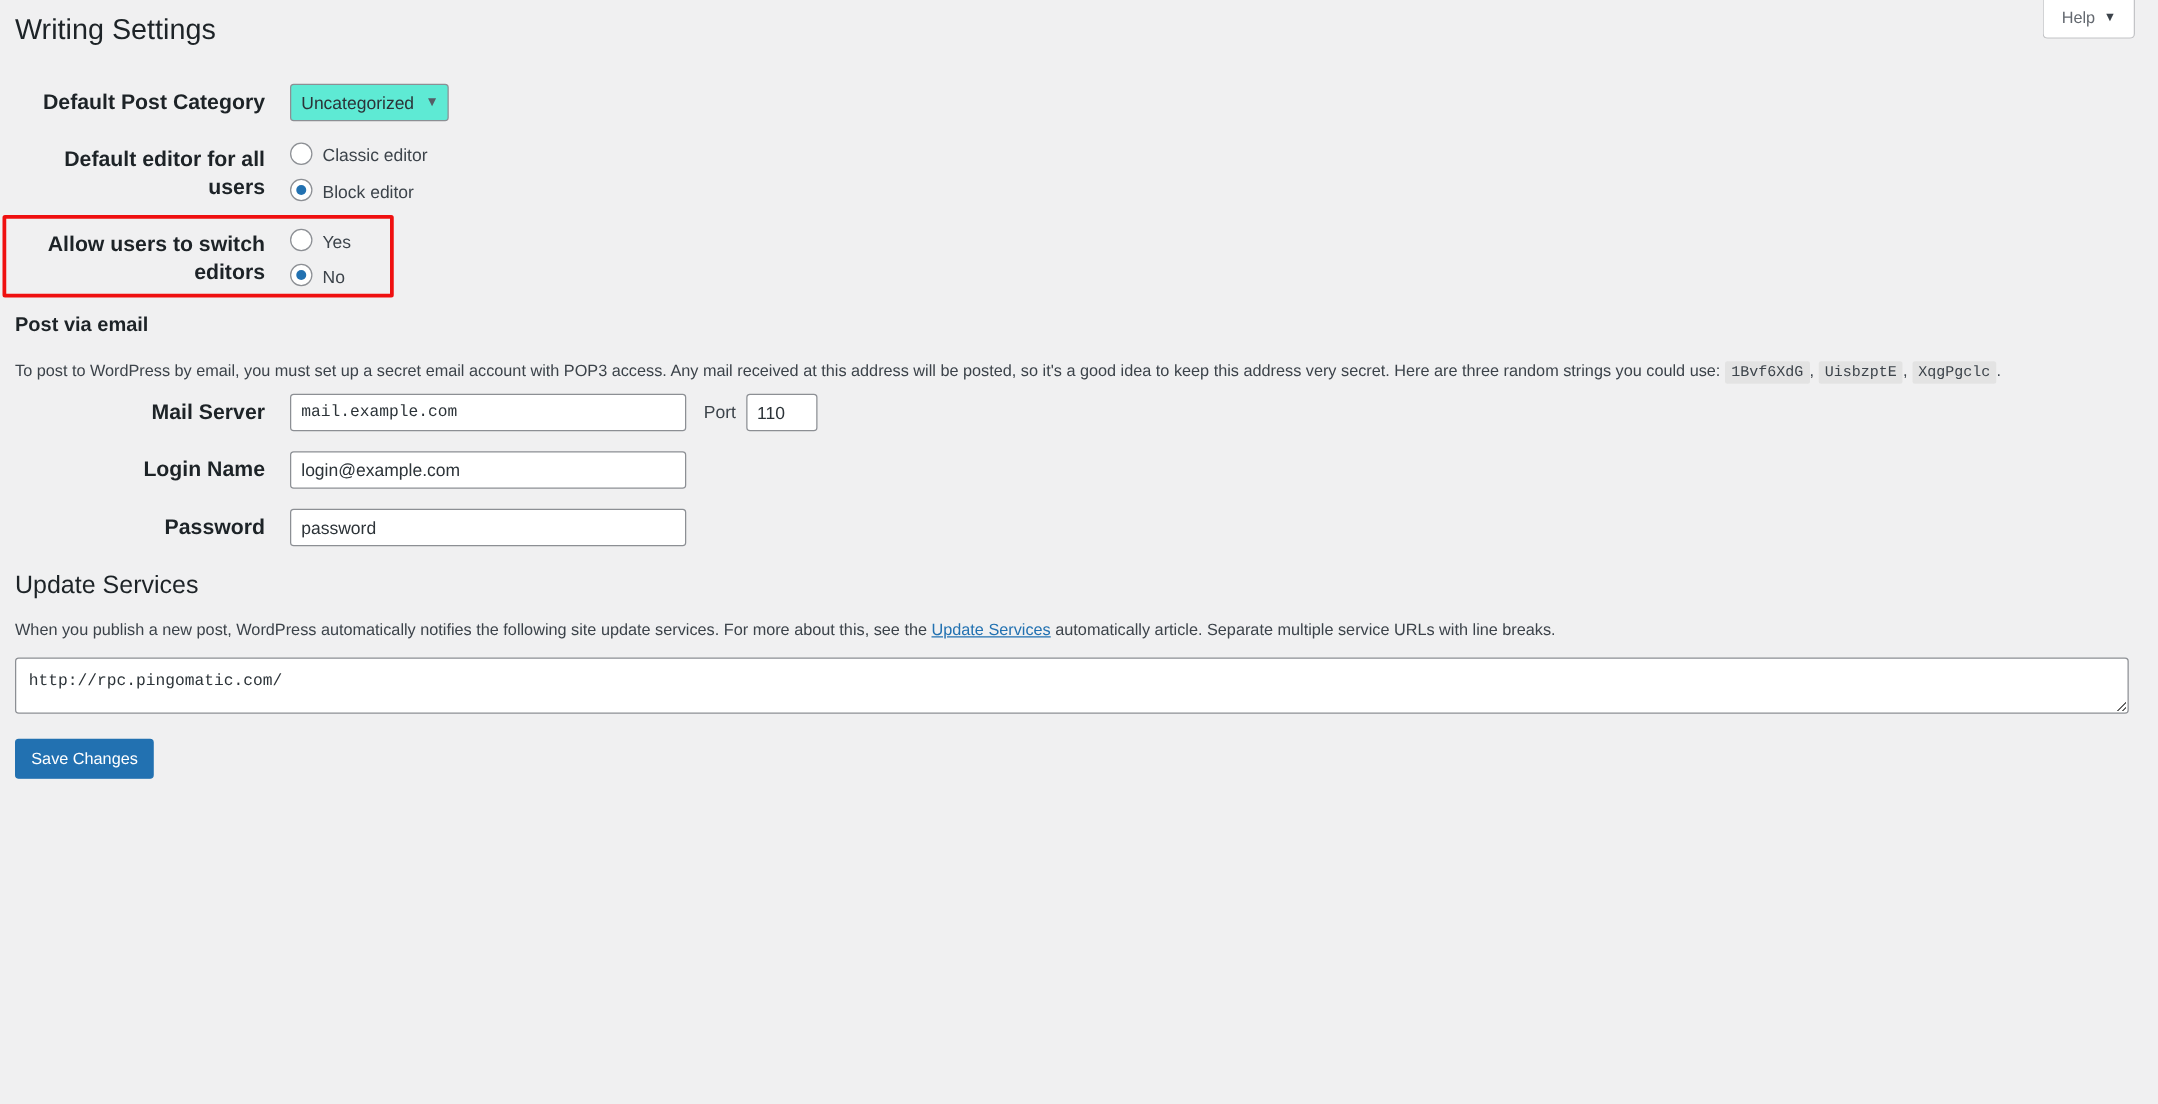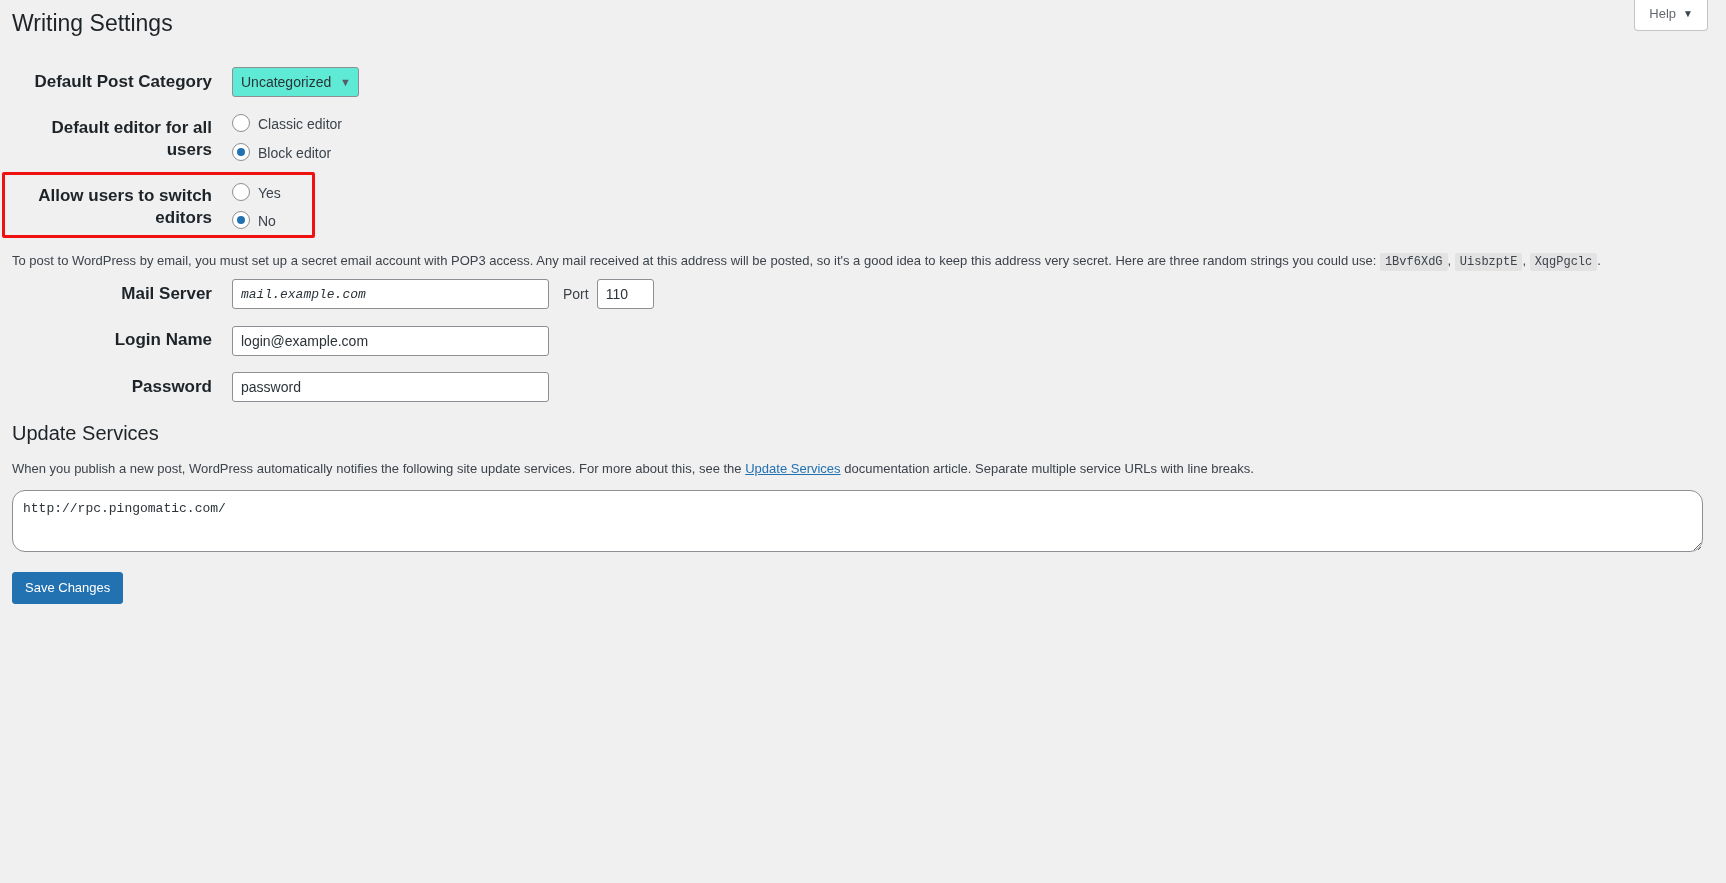--- a/index.html
+++ b/index.html
@@ -202,42 +202,41 @@
     font-size: 14px;
     padding: 0 8px;
     height: 30px;
     line-height: 28px;
     box-shadow: 0 0 0 transparent;
     box-sizing: border-box;
   }
   .text-input.mono {
     font-family: "Liberation Mono", monospace;
     font-size: 13px;
-    font-style: italic;
   }
   .input-regular { width: 317px; }
   .input-small { width: 57px; }
   .port-label {
     font-size: 14px;
     color: #3c434a;
     margin: 0 8px 0 14px;
   }
   .inline-row {
     display: flex;
     align-items: center;
   }
 
   
   .ping-textarea {
     display: block;
     width: 1691px;
-    height: 62px;
+    height: 45px;
     box-sizing: border-box;
     border: 1px solid #8c8f94;
-    border-radius: 13px;
+    border-radius: 3px;
     background: #fff;
     color: #2c3338;
     font-family: "Liberation Mono", monospace;
     font-size: 13px;
     line-height: 1.5;
     padding: 8px 10px;
     resize: vertical;
     box-shadow: 0 0 0 transparent;
     margin-top: 12px;
   }
@@ -327,20 +326,21 @@
             </label>
             <label class="radio-line">
               <span class="radio checked"></span><span class="radio-label">No</span>
             </label>
           </fieldset>
         </td>
       </tr>
     </tbody>
   </table>
 
+  <h2 class="section-title">Post via email</h2>
   <p class="desc">
     <span>To post to WordPress by email, you must set up a secret email account with POP3 access. Any mail received at this address will be posted, so it's a good idea to keep this address very secret. Here are three random strings you could use:</span>
     <code class="rand">1Bvf6XdG</code><span>,</span>
     <code class="rand">UisbzptE</code><span>,</span>
     <code class="rand">XqgPgclc</code><span>.</span>
   </p>
 
   <table class="form-table">
     <tbody>
       <tr class="row-tight">
@@ -368,21 +368,21 @@
         </td>
       </tr>
 
     </tbody>
   </table>
 
   <h2 class="section-title big">Update Services</h2>
   <p class="desc">
     <span>When you publish a new post, WordPress automatically notifies the following site update services. For more about this, see the</span>
     <a href="#" class="wp-link">Update Services</a>
-    <span>documentation article. Separate multiple service URLs with line breaks.</span>
+    <span>automatically article. Separate multiple service URLs with line breaks.</span>
   </p>
 
   <textarea class="ping-textarea" style="">http://rpc.pingomatic.com/</textarea>
 
   <div class="submit-area">
     <button type="button" class="button-primary">Save Changes</button>
   </div>
 
 </div>
 

